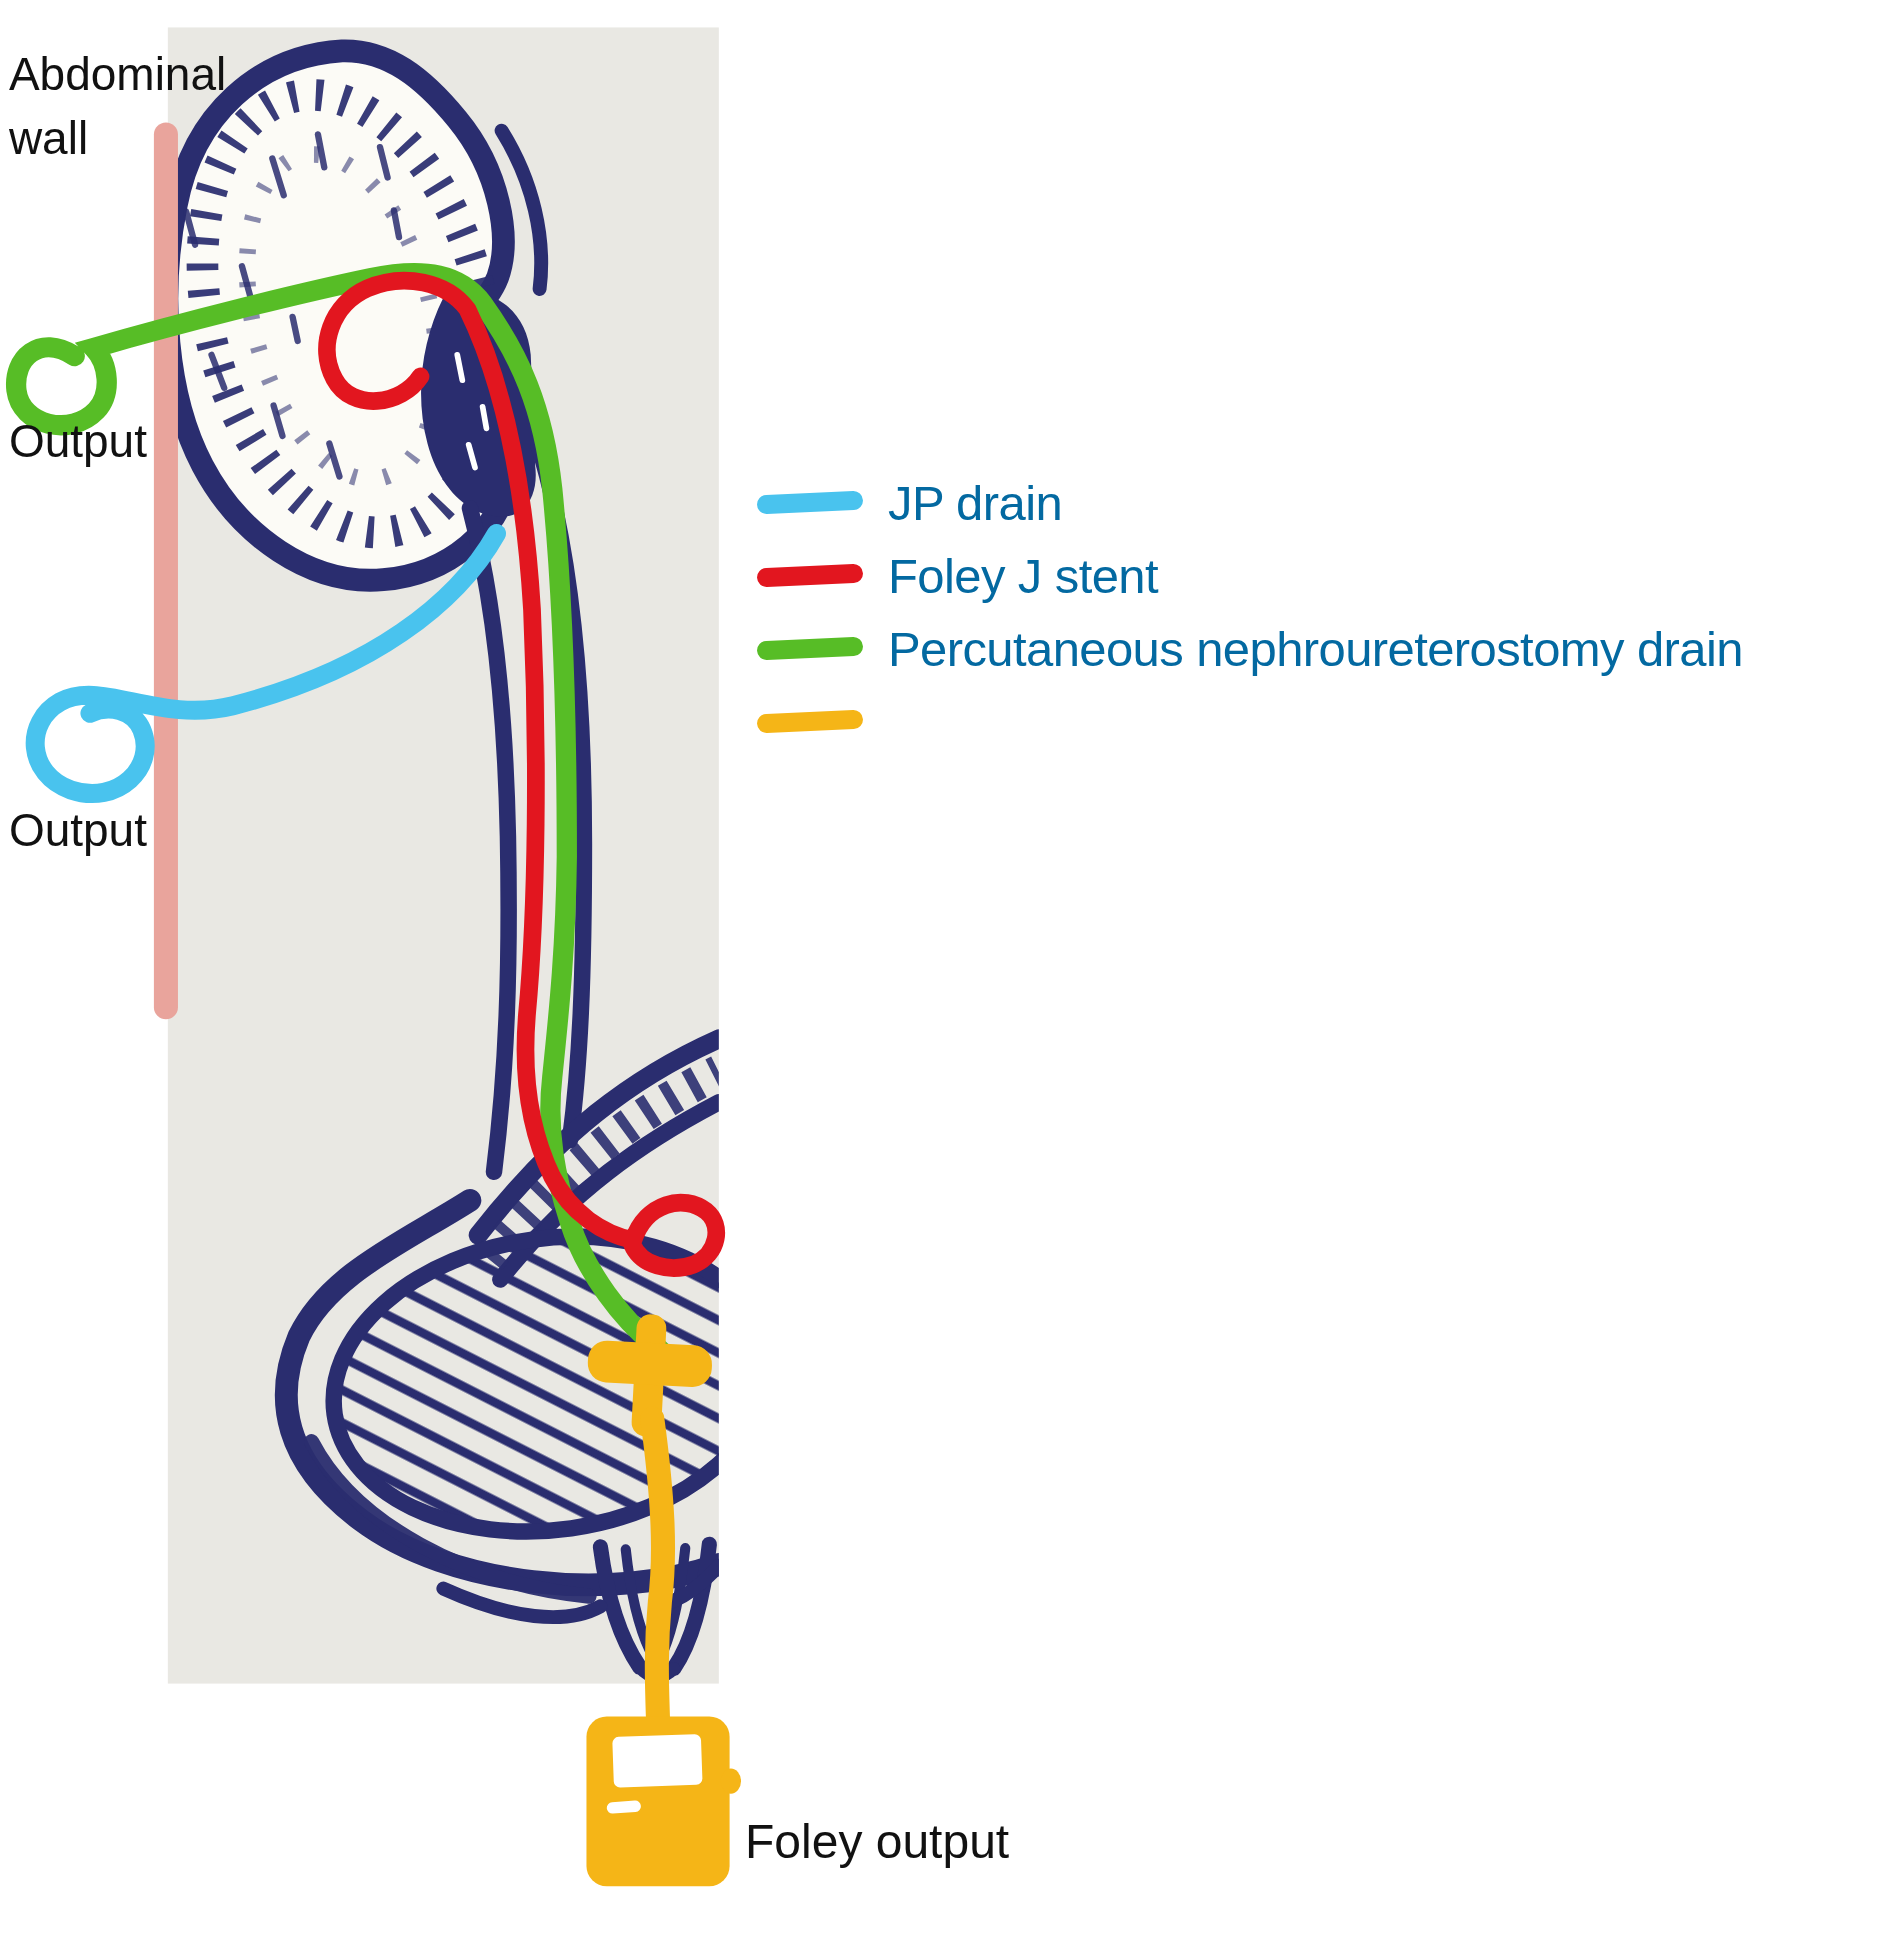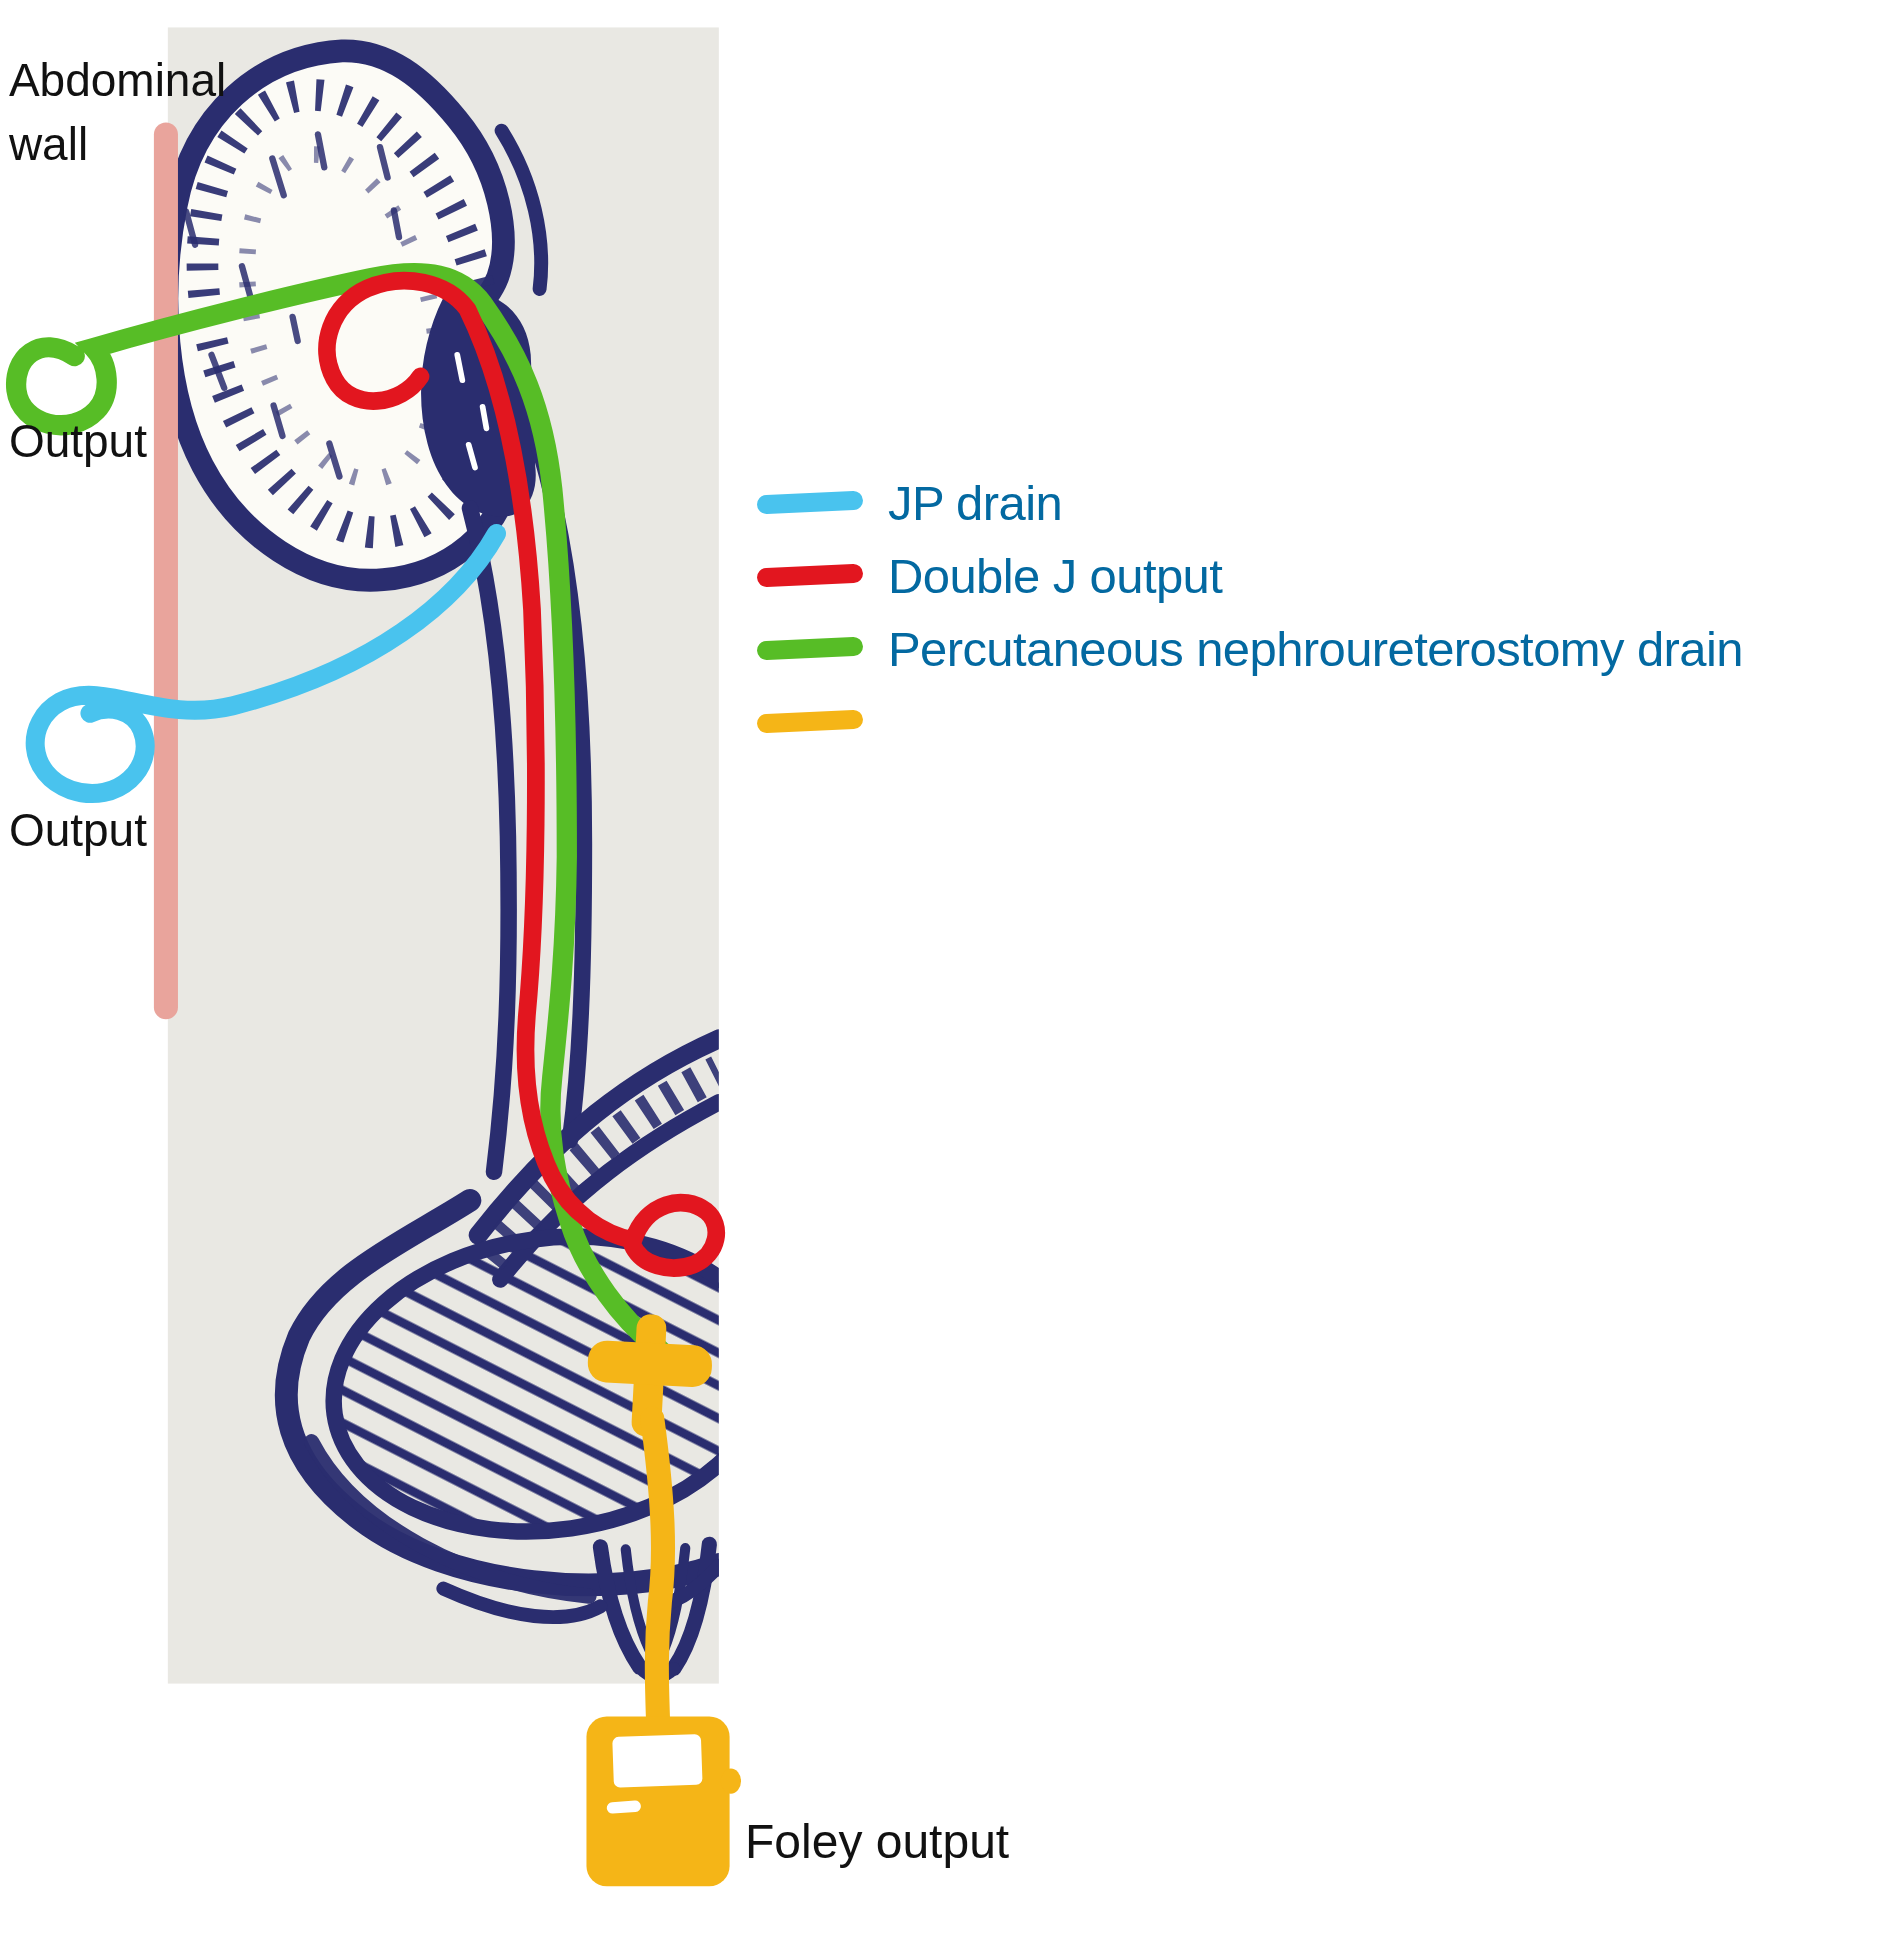--- a/index.html
+++ b/index.html
@@ -26,21 +26,21 @@
   }
   .label {
     position: absolute;
     color: #111111;
     font-size: 46px;
     line-height: 64px;
     letter-spacing: 0px;
     z-index: 5;
     white-space: pre-line;
   }
-  .label-abdominal { left: 8.9px; top: 48px; width: 253px; }
+  .label-abdominal { left: 8.9px; top: 42px; width: 253px; }
   .label-output-1  { left: 8.9px; top: 409px; }
   .label-output-2  { left: 8.9px; top: 798px; }
   .label-foley-output { left: 745px; top: 1810px; font-size: 48px; white-space: nowrap; }
 
   .legend {
     position: absolute;
     left: 757px;
     top: 466px;
     z-index: 5;
   }
@@ -202,21 +202,21 @@
 
   <div class="label label-foley-output">Foley output</div>
 
   <div class="legend">
     <div class="legend-row">
       <span class="legend-swatch" style="background-color: rgb(73, 195, 238);"></span>
       <span class="legend-label">JP drain</span>
     </div>
     <div class="legend-row">
       <span class="legend-swatch" style="background-color: rgb(226, 22, 31);"></span>
-      <span class="legend-label">Double J output</span>
+      <span class="legend-label">Foley J stent</span>
     </div>
     <div class="legend-row">
       <span class="legend-swatch" style="background-color: rgb(87, 189, 38);"></span>
       <span class="legend-label">Percutaneous nephroureterostomy drain</span>
     </div>
     <div class="legend-row">
       <span class="legend-swatch" style="background-color: rgb(245, 181, 23);"></span>
     </div>
   </div>
 

